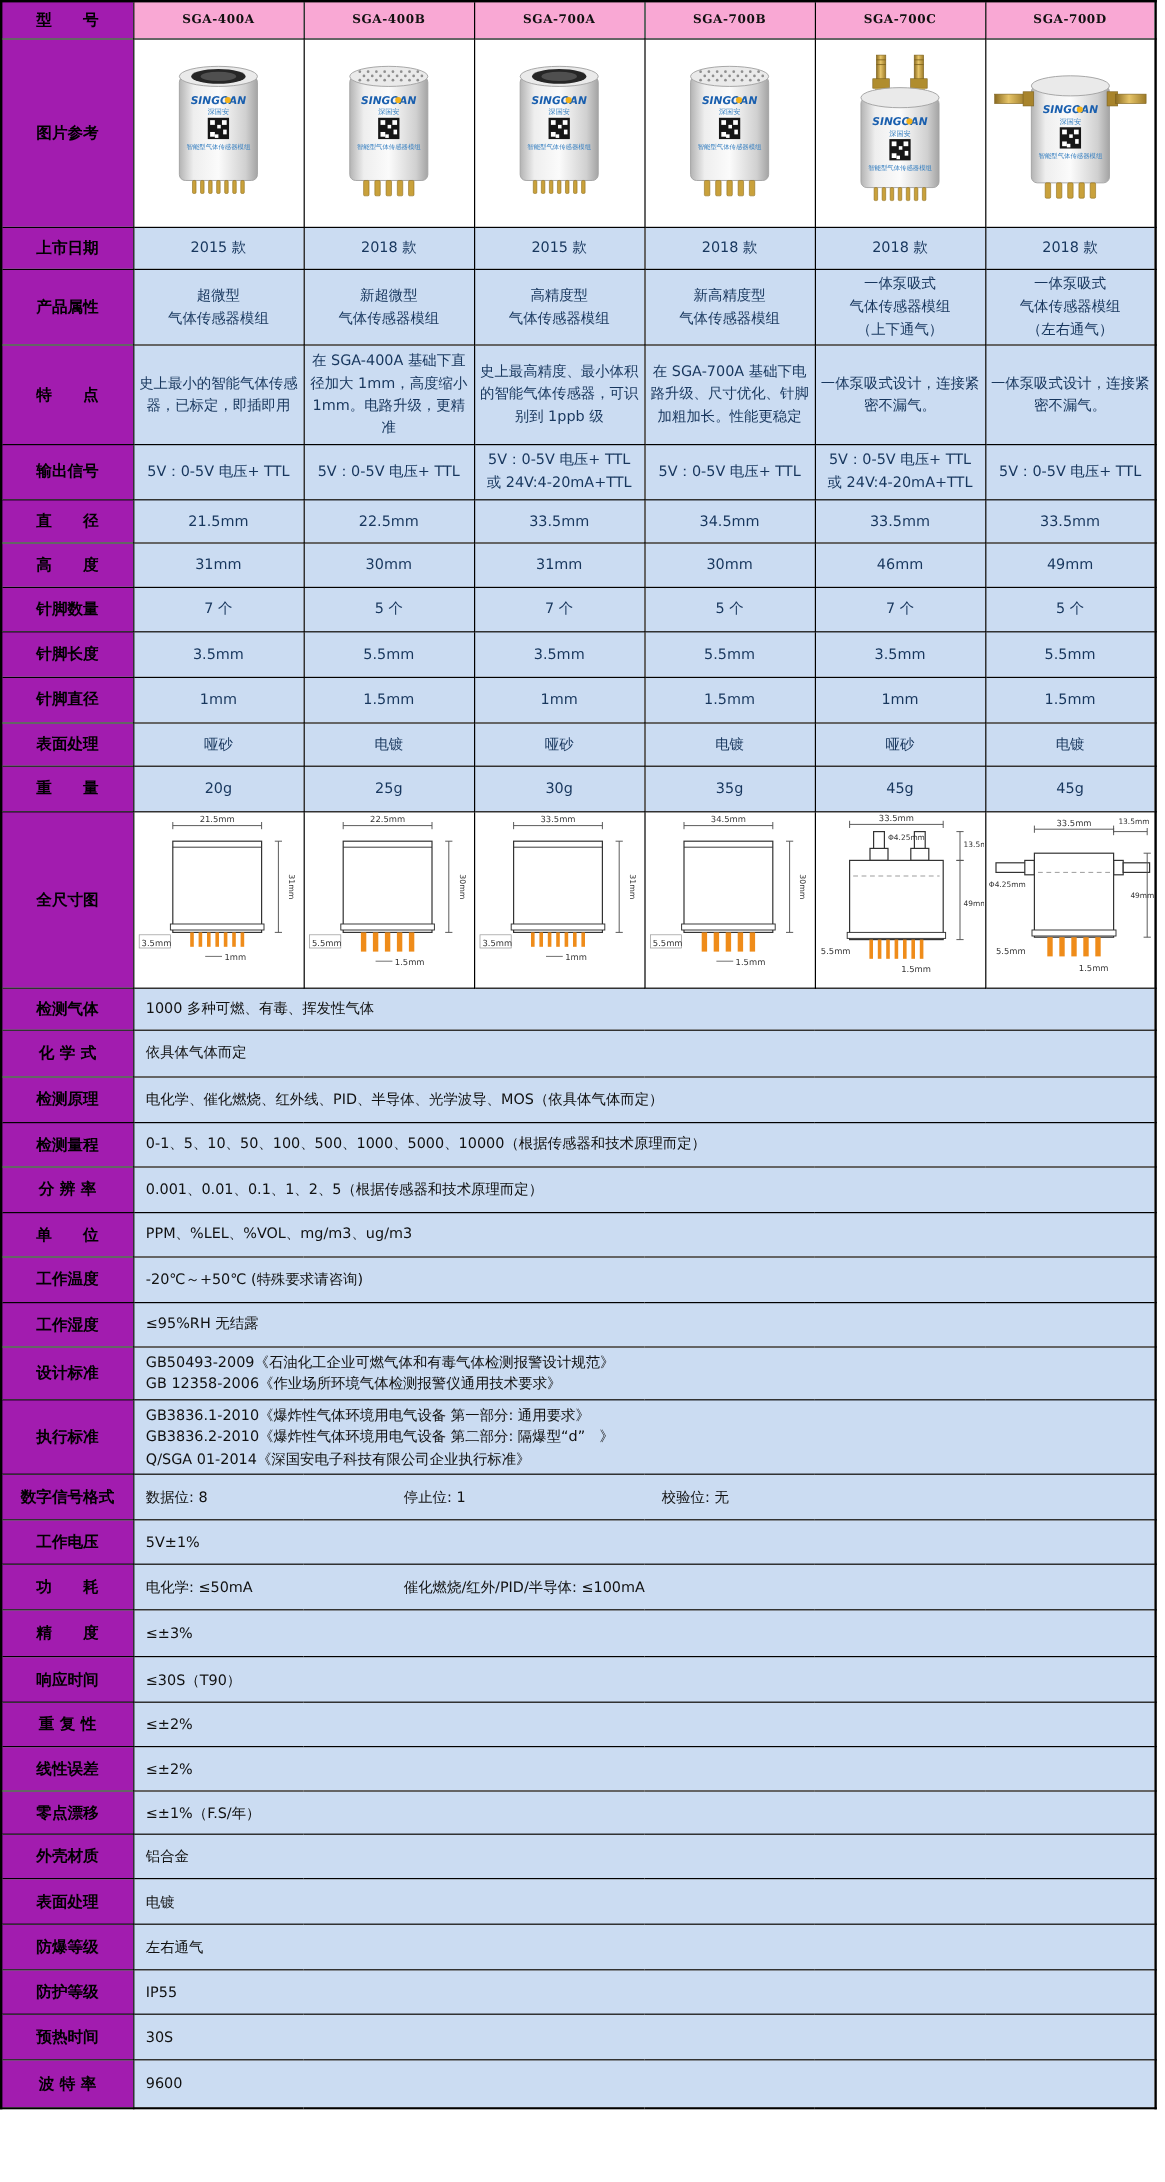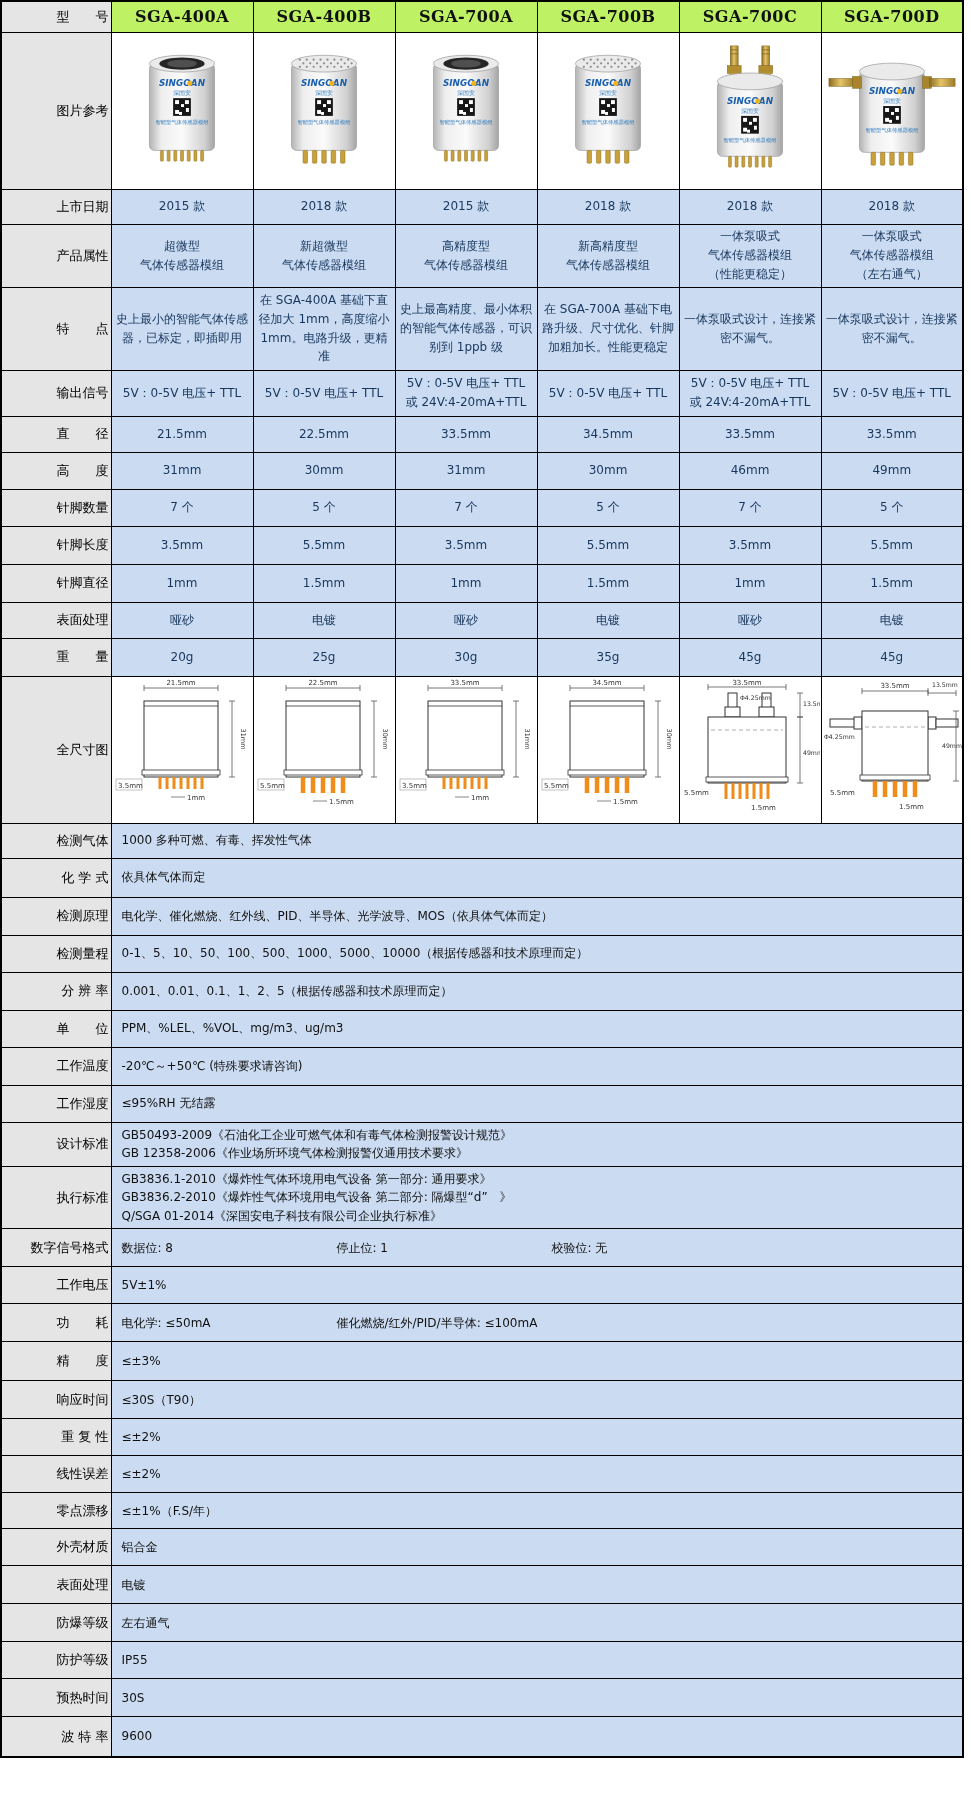--- a/index.html
+++ b/index.html
@@ -1,20 +1,20 @@
 <!DOCTYPE html>
 <html><head>
 <meta charset="utf-8">
 <style>
   html,body{margin:0;padding:0;background:#fff;}
   body{width:971px;font-family:"DejaVu Sans","Liberation Sans",sans-serif;}
   table.spec{border-collapse:collapse;table-layout:fixed;width:962px;border:2px solid #000;}
   td{border:1px solid #000;overflow:hidden;vertical-align:middle;}
-  .label-cell{background:#e5e5e5;font-weight:normal;font-size:13px;color:#000;text-align:right;padding:2px;}
-  .head-cell{background:#bef264;font-weight:bold;font-size:16px;font-family:"DejaVu Serif","Liberation Serif",serif;text-align:center;letter-spacing:.5px;color:#111;}
+  .label-cell{background:#a21caf;font-weight:bold;font-size:13px;color:#000;text-align:center;padding:2px;}
+  .head-cell{background:#f9a8d4;font-weight:bold;font-size:10px;font-family:"DejaVu Serif","Liberation Serif",serif;text-align:center;letter-spacing:.5px;color:#111;}
   .data-cell{background:#cbdcf2;font-size:12px;color:#17365d;text-align:center;line-height:1.58;padding:2px 4px;}
   .img-cell,.diag-cell{background:#fff;text-align:center;padding:0;}
   .full-cell{background:#cbdcf2;font-size:12px;color:#111;text-align:left;padding:3px 10px;line-height:1.55;}
   .seg{display:inline-block;min-width:215px;}
   svg text{font-family:"DejaVu Sans","Liberation Sans",sans-serif;}
 </style>
 </head>
 <body>
 
 <table class="spec">
@@ -379,21 +379,21 @@
           <div>高精度型</div>
           <div>气体传感器模组</div>
         </td>
         <td class="data-cell">
           <div>新高精度型</div>
           <div>气体传感器模组</div>
         </td>
         <td class="data-cell">
           <div>一体泵吸式</div>
           <div>气体传感器模组</div>
-          <div>（性能更稳定）</div>
+          <div>（上下通气）</div>
         </td>
         <td class="data-cell">
           <div>一体泵吸式</div>
           <div>气体传感器模组</div>
           <div>（左右通气）</div>
         </td>
       </tr>
       <tr style="height: 83px;">
         <td class="label-cell">特　　点</td>
         <td class="data-cell">

